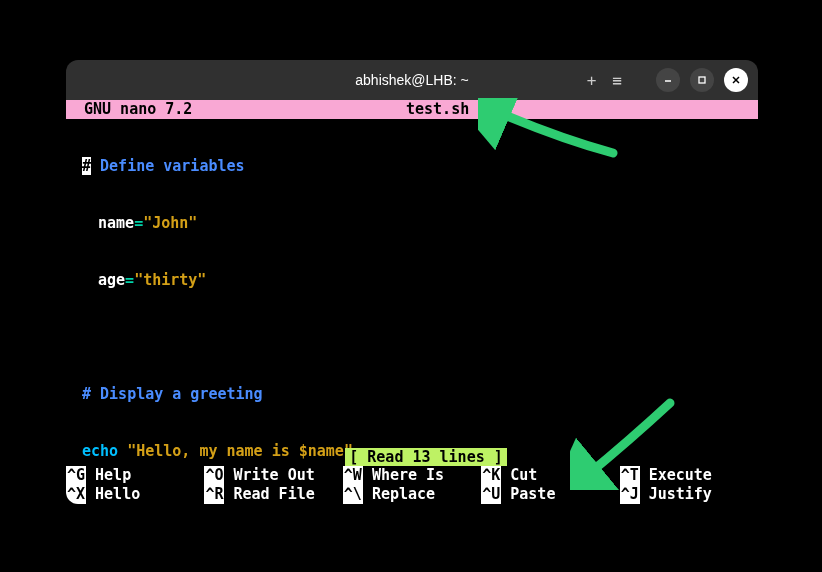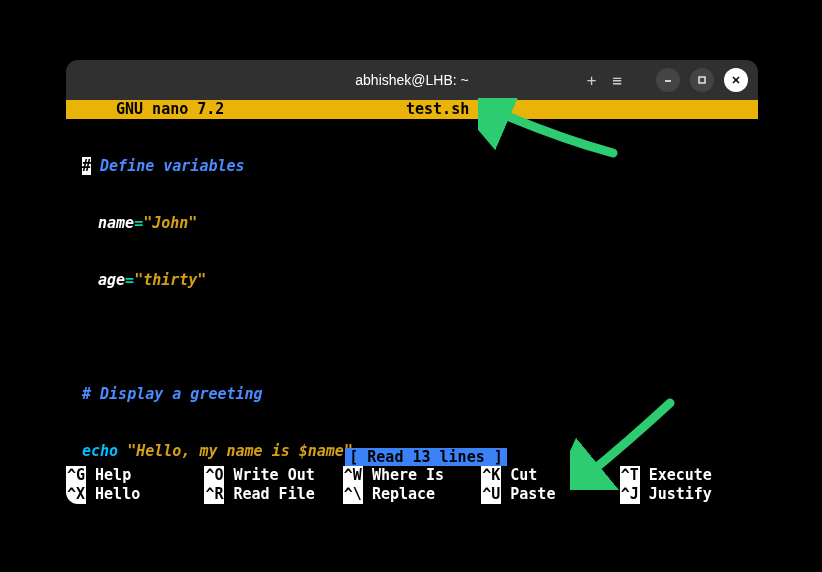--- a/index.html
+++ b/index.html
@@ -74,67 +74,65 @@
       cursor: pointer;
       color: #fff;
       font-size: 12px;
     }
     .win-btn.close {
       background: #fff;
       color: #000;
     }
     .nano-header {
       height: 19px;
-      background: #eab308;
+      background: #f9a8d4;
       color: #000;
       display: flex;
       font-size: 15px;
       font-weight: bold;
       line-height: 19px;
-      padding-left: 32px;
     }
     .nano-header-app {
       padding-left: 18px;
     }
     .nano-header-file {
       position: absolute;
       left: 340px;
     }
     .code-area {
       padding: 0;
       font-size: 15px;
       line-height: 19px;
       font-weight: bold;
       white-space: pre;
     }
     .code-line {
       padding-left: 16px;
       color: #fff;
-      font-style: italic;
     }
     .hash-bg {
       background: #fff;
       color: #000;
     }
     .c-comment { color: #4a8cff; }
     .c-white { color: #fff; margin-left: 16px; }
     .c-string { color: #d4a017; }
     .c-keyword { color: #00bfff; }
     .c-green { color: #00d4aa; }
     .status-line {
       position: absolute;
       bottom: 38px;
       left: 0;
       width: 100%;
       text-align: center;
       font-size: 15px;
       font-weight: bold;
     }
     .status-box {
-      background: #3b82f6;
+      background: #bef264;
       color: #000;
       padding: 0 4px;
       margin-left: 28px;
     }
     .shortcuts {
       position: absolute;
       bottom: 0;
       left: 0;
       width: 100%;
       font-size: 15px;

